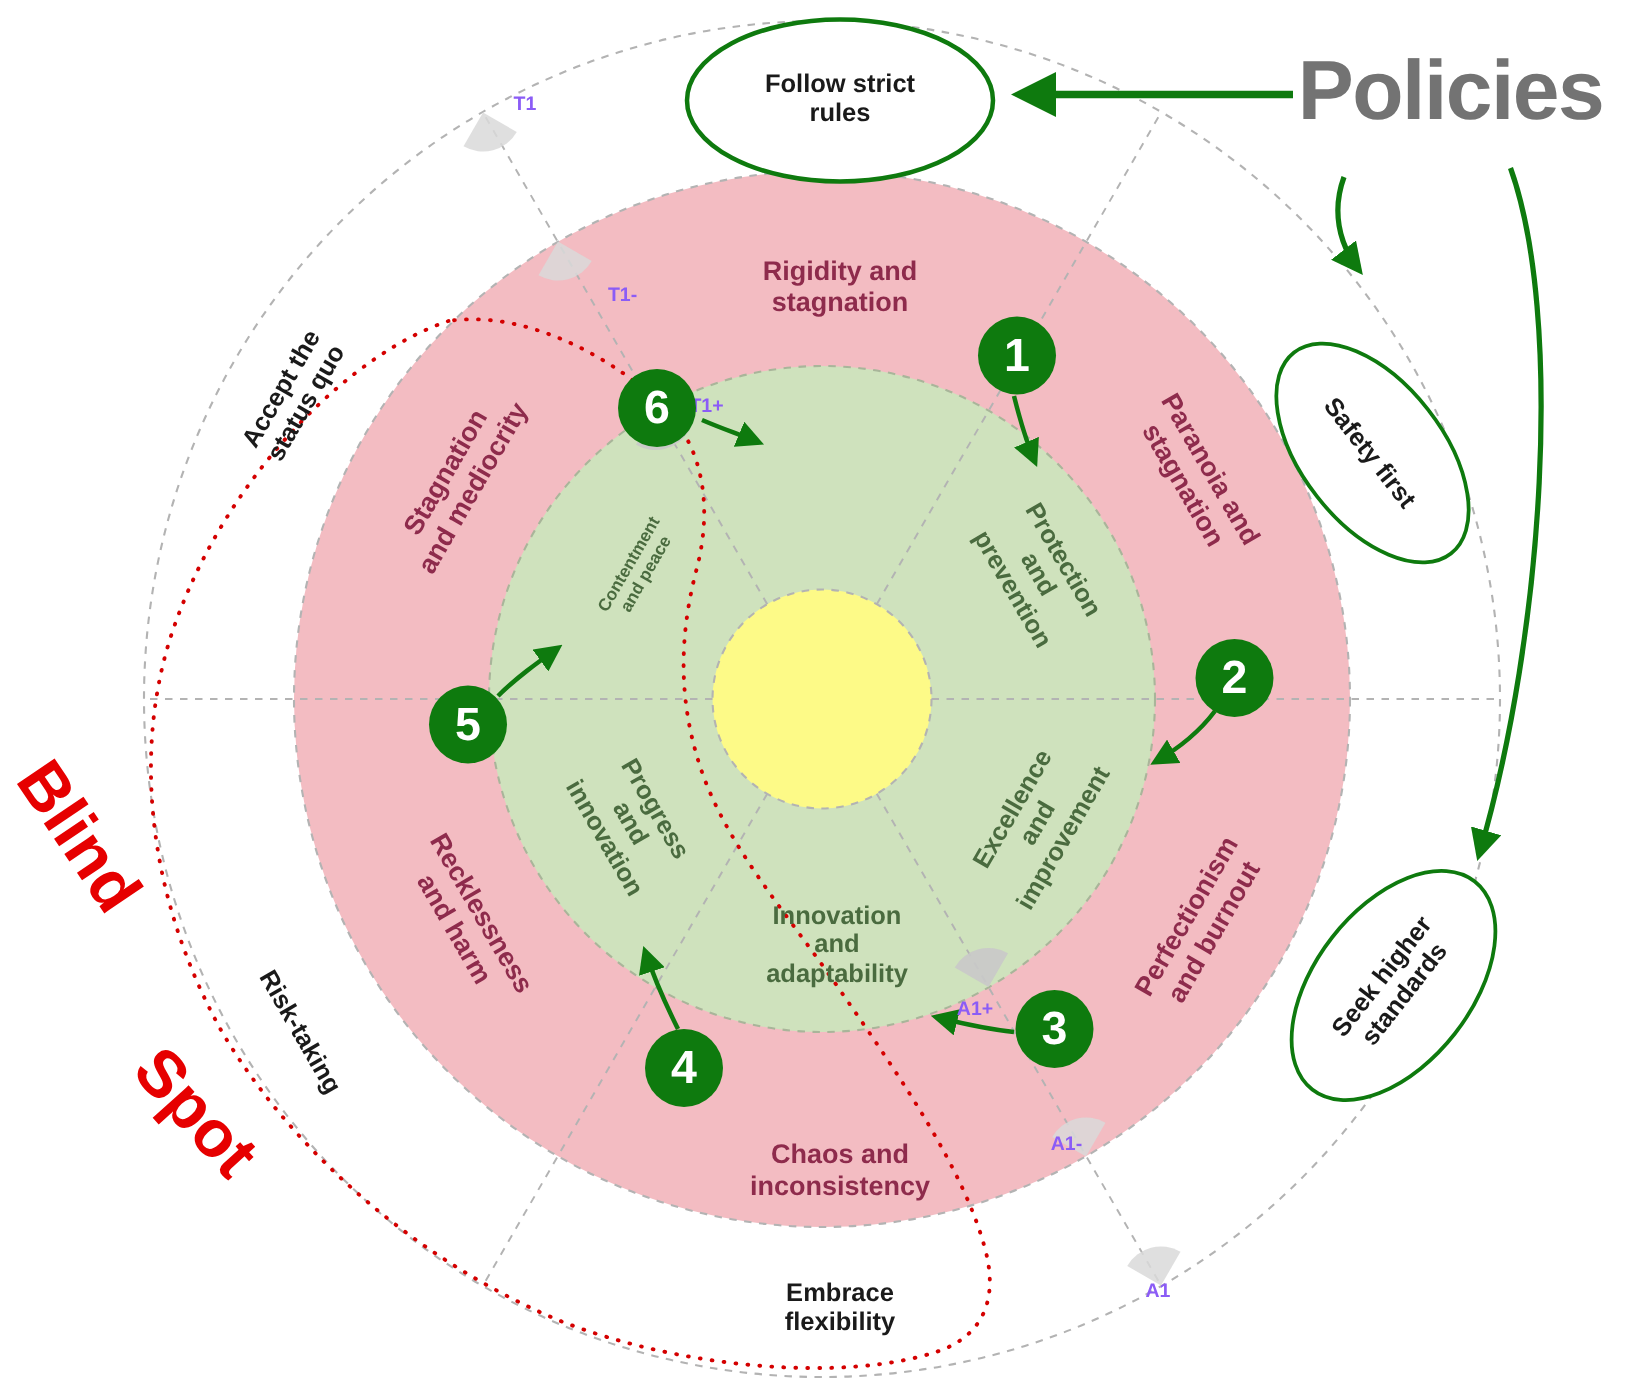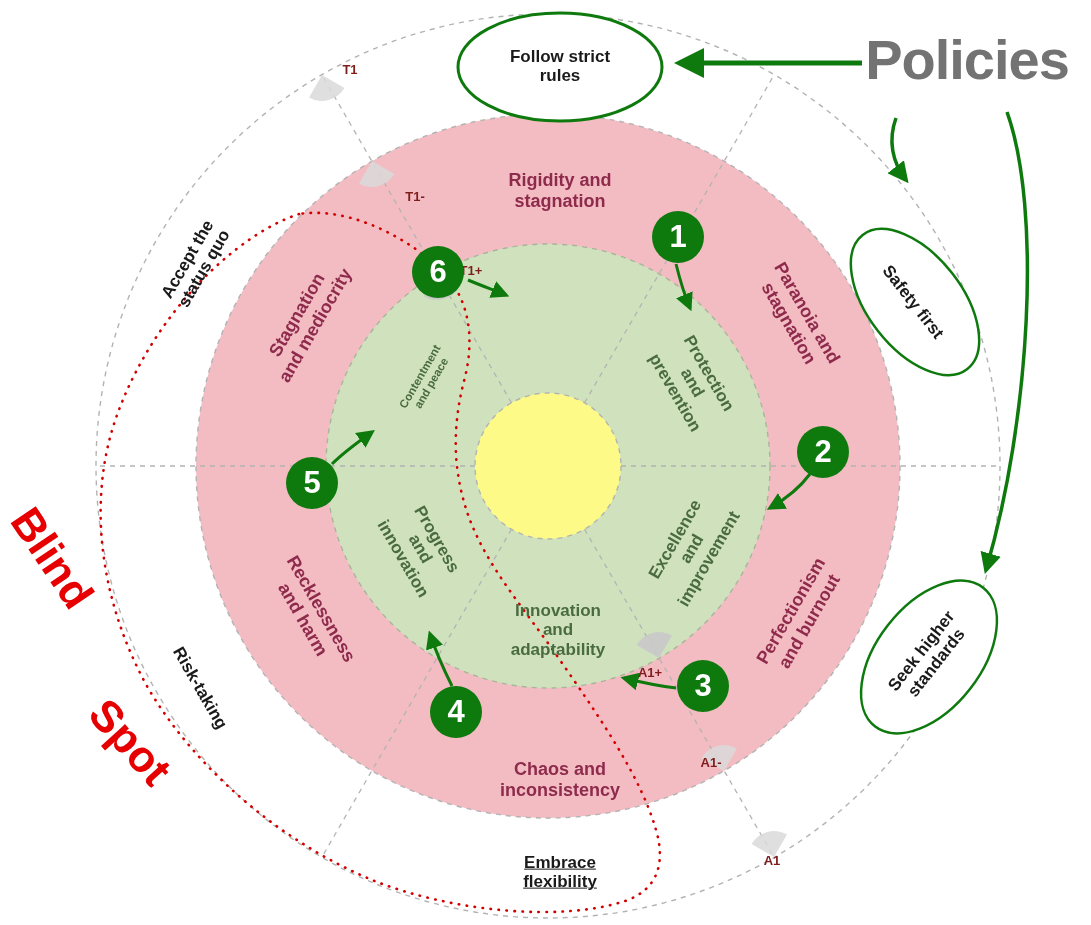--- a/index.html
+++ b/index.html
@@ -11,21 +11,21 @@
   .lbl{
     position:absolute;text-align:center;font-weight:bold;line-height:1.14;
     transform:translate(-50%,-50%) rotate(var(--r,0deg));
     transform-origin:center center;white-space:normal;
   }
   .ln{display:block;}
   .nw{white-space:nowrap;}
   .maroon{color:#8e2b4c;font-size:18px;}
   .innergreen{color:#4a6b3f;font-size:17px;}
   .outerblack{color:#1a1a1a;font-size:17px;}
-  .code{color:#7f1d1d;font-size:13px;font-weight:bold;}
+  .code{color:#8b5cf6;font-size:13px;font-weight:bold;}
   .marker{
     position:absolute;width:52px;height:52px;border-radius:50%;
     background:#0e7a0e;color:#ffffff;font-weight:bold;font-size:31px;
     display:flex;align-items:center;justify-content:center;
     transform:translate(-50%,-50%);
   }
   .policies{color:#737373;font-size:56px;font-weight:bold;letter-spacing:-1px;}
   .blind{color:#e60000;font-size:44px;font-weight:bold;}
 </style>
 </head>
@@ -137,21 +137,21 @@
       <span class="ln">and mediocrity</span>
   </div>
 
   <div class="lbl outerblack" style="left:196px;top:264px;width:115px;--r:-60deg;">
     <span class="ln">Accept the</span>
       <span class="ln">status quo</span>
   </div>
   <div class="lbl outerblack nw" style="left:200px;top:688px;--r:60deg;">
     <span class="ln">Risk-taking</span>
   </div>
-  <div class="lbl outerblack" style="left:560px;top:872px;width:110px;text-decoration:underline;">
+  <div class="lbl outerblack" style="left:560px;top:872px;width:110px;">
     <span class="ln">Embrace</span>
       <span class="ln">flexibility</span>
   </div>
 
   <div class="lbl outerblack" style="left:560px;top:66px;width:120px;">
     <span class="ln">Follow strict</span>
       <span class="ln">rules</span>
   </div>
   <div class="lbl outerblack nw" style="left:913px;top:302px;--r:52deg;">
     <span class="ln">Safety first</span>

